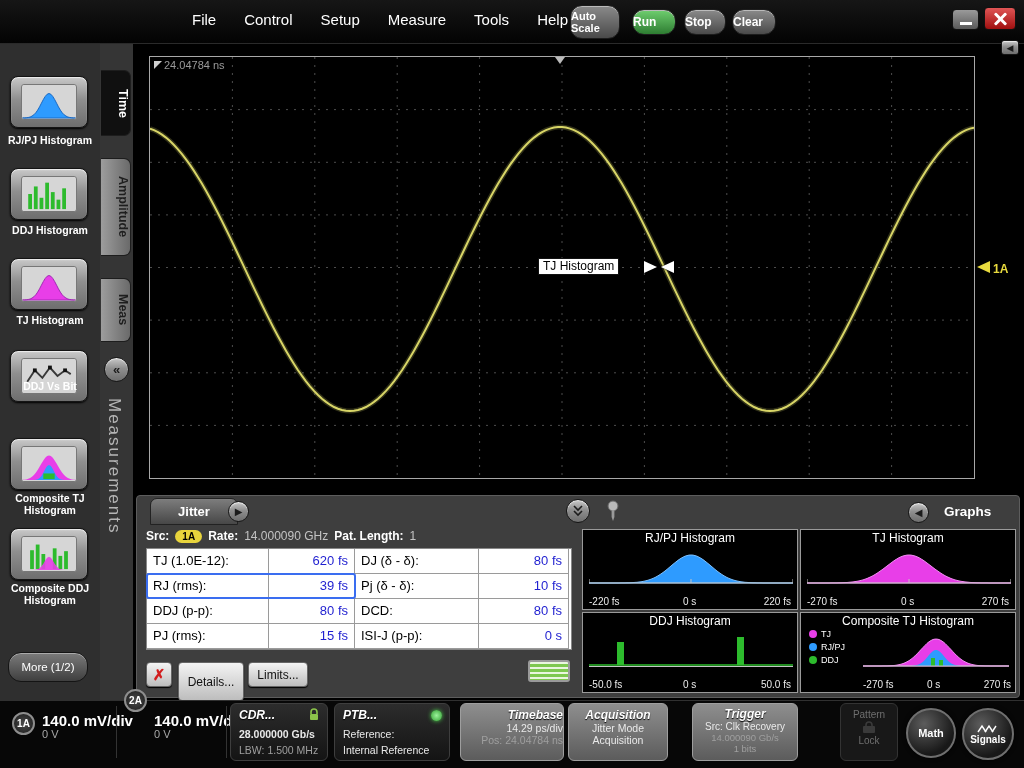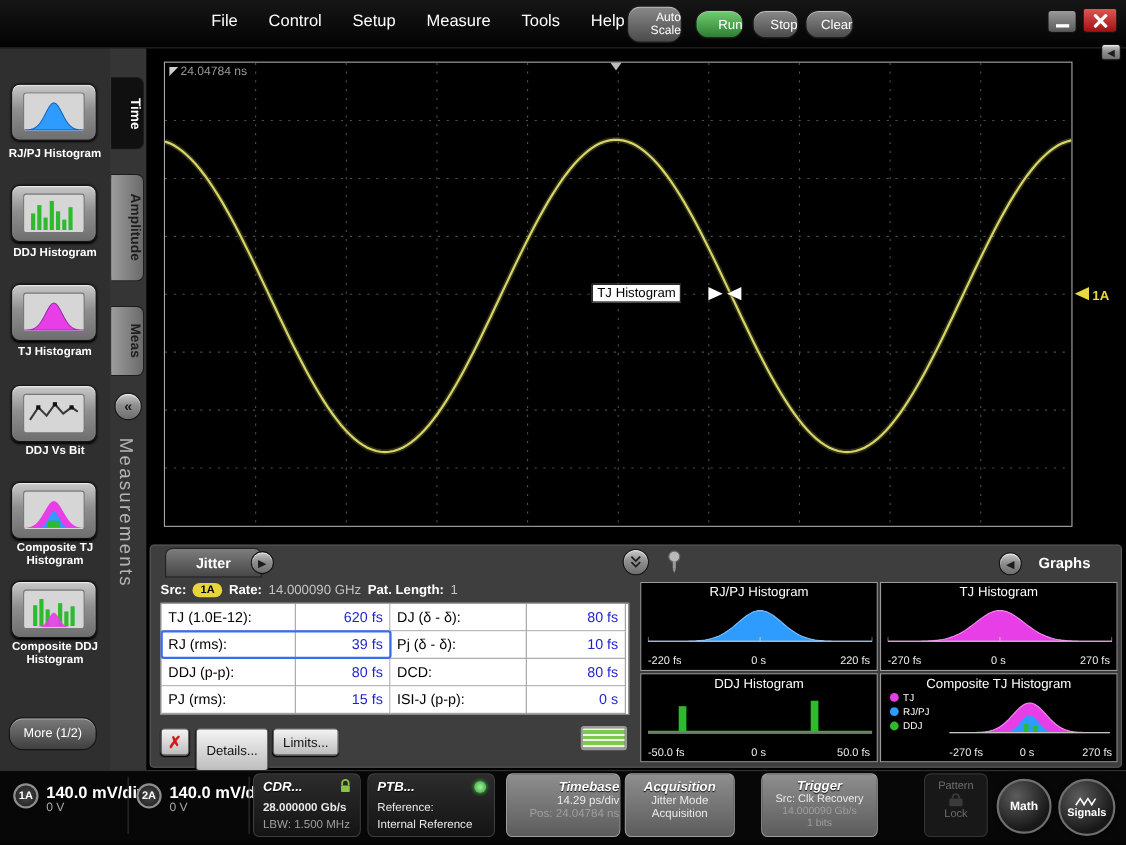--- a/index.html
+++ b/index.html
@@ -12,22 +12,22 @@
   .abs{position:absolute;}
 
   
   .topbar{left:0;top:0;width:1024px;height:44px;background:linear-gradient(#161616,#030303);border-bottom:1px solid #2a2a2a;}
   .logo{left:6px;top:2px;width:114px;height:40px;border-radius:50%;
     background:radial-gradient(ellipse at 50% 35%,#d95bd9 0%,#922092 45%,#4c0b4c 80%);
     box-shadow:0 0 10px #b13fb1;display:flex;align-items:center;justify-content:center;}
   .logo span{color:#fff;font-style:italic;font-weight:bold;font-size:13px;text-decoration:underline;}
   .menu{left:192px;top:11px;display:flex;gap:28px;}
   .menu span{color:#fff;font-size:15px;cursor:default;}
-  .pill{border-radius:12px;color:#fff;text-align:right;border:1px solid #1c1c1c;
-    background:linear-gradient(#8a8a8a,#4a4a4a);box-shadow:inset 0 1px 0 #bbb;}
+  .pill{border-radius:12px;color:#fff;text-align:left;border:1px solid #1c1c1c;
+    background:linear-gradient(#8a8a8a,#4a4a4a);box-shadow:inset 0 1px 0 #bbb;font-weight:bold;}
   .pill.small{font-size:11px;line-height:12px;padding-top:4px;}
   .pill.run{background:linear-gradient(#6fcf6f,#2e7d32);}
   .winbtn{border-radius:4px;border:1px solid #111;}
   .minbtn{background:linear-gradient(#9a9a9a,#5a5a5a);}
   .minbar{position:absolute;left:7px;bottom:4px;width:12px;height:3px;background:#fff;}
   .closebtn{background:linear-gradient(#e05555,#a01010);}
   .xbar{position:absolute;left:14px;top:3px;width:3px;height:16px;background:#fff;border-radius:1px;}
   .xbar.a{transform:rotate(45deg);} .xbar.b{transform:rotate(-45deg);}
 
   
@@ -174,21 +174,21 @@
     <svg class="iconscreen" width="56" height="36" viewBox="0 0 56 36">
       <rect x="0" y="0" width="56" height="36" fill="#d6d6d6"></rect>
       <polyline points="5,24 13,12 21,20 29,9 37,18 45,12 51,16" fill="none" stroke="#3a3a3a" stroke-width="2"></polyline>
       <g fill="#111">
         <rect x="11" y="10" width="4" height="4"></rect>
           <rect x="27" y="7" width="4" height="4"></rect>
           <rect x="43" y="10" width="4" height="4"></rect>
       </g>
     </svg>
   </div>
-  <div class="abs iconlabel" style="top:404px;">DDJ Vs Bit</div>
+  <div class="abs iconlabel" style="top:380px;">DDJ Vs Bit</div>
 
   <div class="abs iconbtn" style="top:438px;">
     <svg class="iconscreen" width="56" height="36" viewBox="0 0 56 36">
       <rect x="0" y="0" width="56" height="36" fill="#d6d6d6"></rect>
       <polygon class="gauss" style="fill:var(--c-tj);" points="0,35 0,34.8 2,34.6 4,34.3 6,33.7 8,32.8 10,31.5 12,29.6 14,27.2 16,24.3 18,21.0 20,17.5 22,14.2 24,11.4 26,9.6 28,9.0 30,9.6 32,11.4 34,14.2 36,17.5 38,21.0 40,24.3 42,27.2 44,29.6 46,31.5 48,32.8 50,33.7 52,34.3 54,34.6 56,34.8 56,35"></polygon>
       <polygon class="gauss" style="fill:var(--c-rjpj);" points="0,35 0,35.0 2,35.0 4,35.0 6,35.0 8,35.0 10,35.0 12,34.9 14,34.7 16,34.1 18,32.8 20,30.6 22,27.2 24,23.4 26,20.2 28,19.0 30,20.2 32,23.4 34,27.2 36,30.6 38,32.8 40,34.1 42,34.7 44,34.9 46,35.0 48,35.0 50,35.0 52,35.0 54,35.0 56,35.0 56,35"></polygon>
       <rect x="22" y="28" width="12" height="6" style="fill:var(--c-ddj)"></rect>
     </svg>
   </div>
   <div class="abs iconlabel" style="top:492px;">Composite TJ Histogram</div>
@@ -385,21 +385,21 @@
     <div class="gx" style="right:4px;">270 fs</div>
   </div>
 
   <div class="abs statusbar"></div>
 
   <div class="abs chbadge" style="left:12px;top:712px;">1A</div>
   <div class="abs chscale" style="left:42px;top:712px;">140.0 mV/div</div>
   <div class="abs choffset" style="left:42px;top:728px;">0 V</div>
   <div class="abs vdiv" style="left:116px;top:706px;height:52px;"></div>
 
-  <div class="abs chbadge" style="left:124px;top:712px;">2A</div>
+  <div class="abs chbadge" style="left:124px;top:689px;">2A</div>
   <div class="abs chscale" style="left:154px;top:712px;">140.0 mV/div</div>
   <div class="abs choffset" style="left:154px;top:728px;">0 V</div>
   <div class="abs vdiv" style="left:226px;top:706px;height:52px;"></div>
 
   <div class="abs darkpanel" style="left:230px;top:703px;width:98px;height:58px;">
     <div class="abs ptitle" style="left:8px;top:4px;">CDR...</div>
     <svg class="abs" style="left:76px;top:4px;" width="14" height="14" viewBox="0 0 14 14">
       <path d="M4 6 V4 a3 3 0 0 1 6 0 V6" fill="none" stroke="#8bc34a" stroke-width="1.6"></path>
       <rect x="3" y="6" width="8" height="6" rx="1" fill="#8bc34a"></rect>
     </svg>

